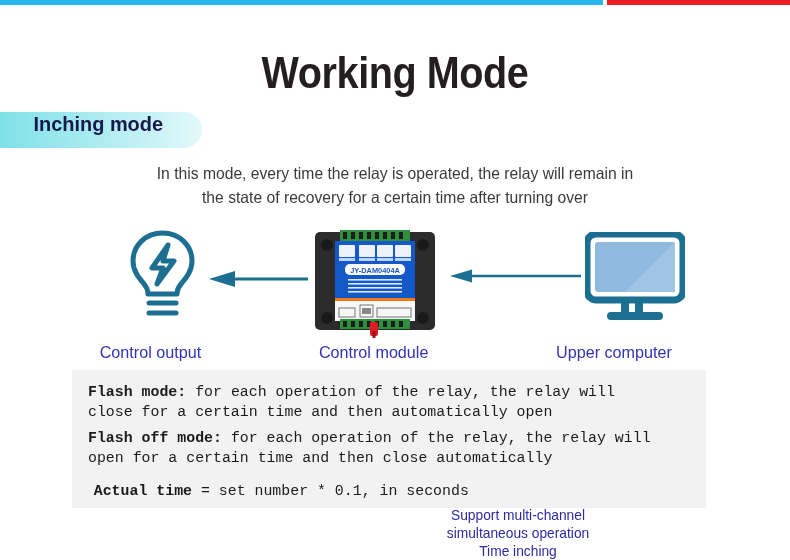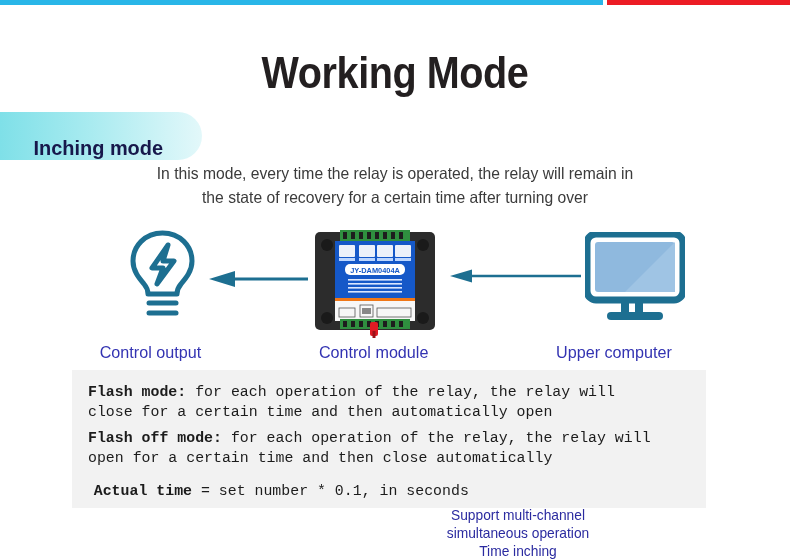--- a/index.html
+++ b/index.html
@@ -19,24 +19,24 @@
     position:absolute;left:0;top:47px;width:790px;
     text-align:center;
     font-size:45px;font-weight:bold;color:#231f20;
     letter-spacing:-0.5px;
     transform:scaleX(0.88);
     font-family:"Liberation Sans", sans-serif;
   }
 
   
   #mode-badge{
-    position:absolute;left:0;top:112px;width:202px;height:48px;
+    position:absolute;left:0;top:112px;width:202px;height:36px;
     border-radius:0 24px 24px 0;
     background:linear-gradient(to right,#7fe0e8 0%,#a9ebf0 45%,#e3f8fa 100%);
-    display:flex;align-items:flex-end;
+    display:flex;align-items:flex-start;
   }
   #mode-badge-label{
     margin-left:30px;
     font-size:21px;font-weight:bold;color:#17184b;
     transform:scaleX(0.95);
   }
 
   
   #description{
     position:absolute;left:95px;top:162px;width:600px;

